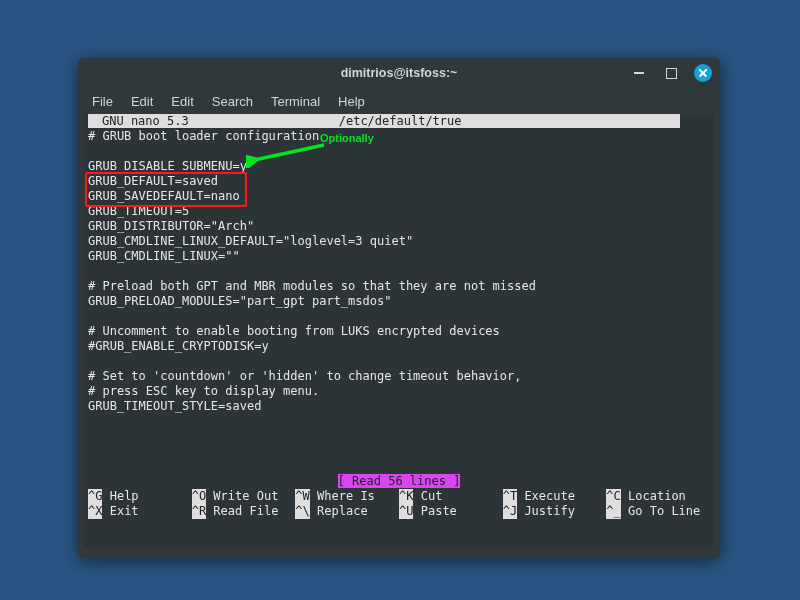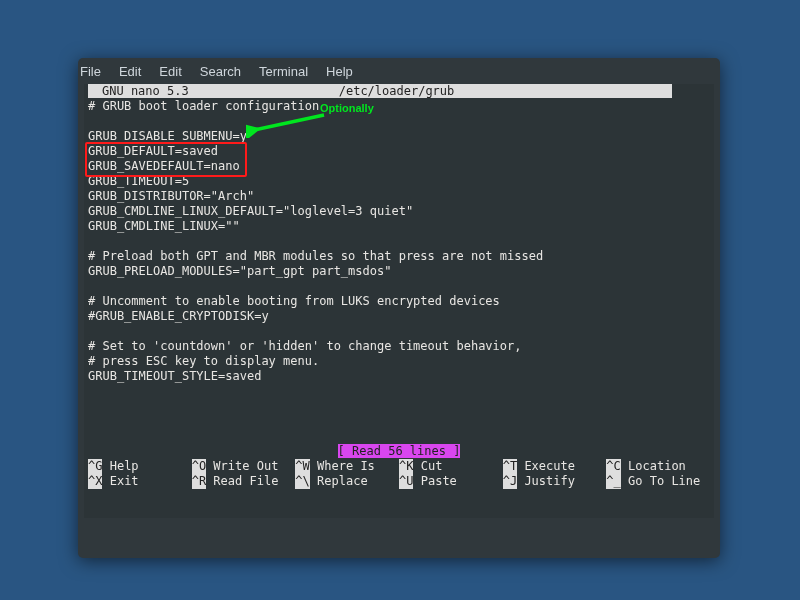--- a/index.html
+++ b/index.html
@@ -7,64 +7,78 @@
   .titlebar{height:30px;display:flex;align-items:center;color:#d0d5d9;position:relative}
   .titlebar .title{position:absolute;left:50%;transform:translateX(-50%);font-size:12.5px;font-weight:bold}
   .winbtns{position:absolute;right:8px;top:6px;display:flex;gap:14px;align-items:center}
   .winbtn{width:18px;height:18px;display:flex;align-items:center;justify-content:center}
   .minimize-icon{width:10px;height:1.5px;background:#cfd6dc}
   .maximize-icon{width:9px;height:9px;border:1.5px solid #cfd6dc}
   .close-icon{width:18px;height:18px;border-radius:50%;background:#11a6d6;position:relative}
   .close-icon::before,.close-icon::after{content:"";position:absolute;left:4px;top:8px;width:10px;height:1.5px;background:#fff}
   .close-icon::before{transform:rotate(45deg)}
   .close-icon::after{transform:rotate(-45deg)}
-  .menubar{height:26px;display:flex;align-items:center;gap:18px;padding:0 2px;color:#cfd6dc;font-size:13px}
+  .menubar{height:26px;display:flex;align-items:center;gap:18px;padding:0 14px;color:#cfd6dc;font-size:13px}
   .termwrap{position:relative;margin:0 6px 6px 6px;height:434px}
   .term{background:#2c3437;color:#e8e6e3;font-family:"DejaVu Sans Mono","Liberation Mono",monospace;font-size:12px;line-height:15px;white-space:pre;padding:0 4px;height:100%;box-sizing:border-box}
   .nanotitle{background:#dedede;color:#222}
   .pad{display:inline-block}
   .statusline{text-align:center}
   .status-chip{background:#d946ef;color:#222}
   .hint-key{background:#dedede;color:#222}
   .hint-txt{color:#e8e6e3}
   .hintgrid{display:flex;gap:0}
   .hintcol{flex:1}
   .hint{display:flex}
   .redbox{position:absolute;border:2px solid #ff1a1a;border-radius:2px;pointer-events:none}
   .annotation{position:absolute;color:#00e61f;font-weight:bold;font-size:11px;font-family:sans-serif;pointer-events:none}
   svg.arrow{position:absolute;pointer-events:none}
 </style>
 </head>
 <body>
 
 <div class="window">
 
+  <div class="titlebar">
+    <span class="title">dimitrios@itsfoss:~</span>
+    <div class="winbtns">
+      <div class="winbtn">
+          <div class="minimize-icon"></div>
+        </div>
+      <div class="winbtn">
+          <div class="maximize-icon"></div>
+        </div>
+      <div class="winbtn">
+          <div class="close-icon"></div>
+        </div>
+    </div>
+  </div>
 
   <div class="menubar">
     <span>File</span>
     <span>Edit</span>
     <span>Edit</span>
     <span>Search</span>
     <span>Terminal</span>
     <span>Help</span>
   </div>
 
   <div class="termwrap">
-    <div class="term"><span class="nanotitle"><span class="pad" style="width:14px"></span><span>GNU nano 5.3</span><span class="pad" style="width:150px"></span><span>/etc/loader/grub</span><span class="pad" style="width:218px"></span></span>
+    <div class="term"><span class="nanotitle"><span class="pad" style="width:14px"></span><span>GNU nano 5.3</span><span class="pad" style="width:150px"></span><span>/etc/default/true</span><span class="pad" style="width:218px"></span></span>
 <span># GRUB boot loader configuration</span>
 <span></span>
 <span>GRUB_DISABLE_SUBMENU=y</span>
 <span>GRUB_DEFAULT=saved</span>
 <span>GRUB_SAVEDEFAULT=nano</span>
 <span>GRUB_TIMEOUT=5</span>
 <span>GRUB_DISTRIBUTOR="Arch"</span>
 <span>GRUB_CMDLINE_LINUX_DEFAULT="loglevel=3 quiet"</span>
 <span>GRUB_CMDLINE_LINUX=""</span>
 <span></span>
-<span># Preload both GPT and MBR modules so that press are not missed</span>
+<span># Preload both GPT and MBR modules so that they are not missed</span>
 <span>GRUB_PRELOAD_MODULES="part_gpt part_msdos"</span>
 <span></span>
 <span># Uncomment to enable booting from LUKS encrypted devices</span>
 <span>#GRUB_ENABLE_CRYPTODISK=y</span>
 <span></span>
 <span># Set to 'countdown' or 'hidden' to change timeout behavior,</span>
 <span># press ESC key to display menu.</span>
 <span>GRUB_TIMEOUT_STYLE=saved</span>
 
 

